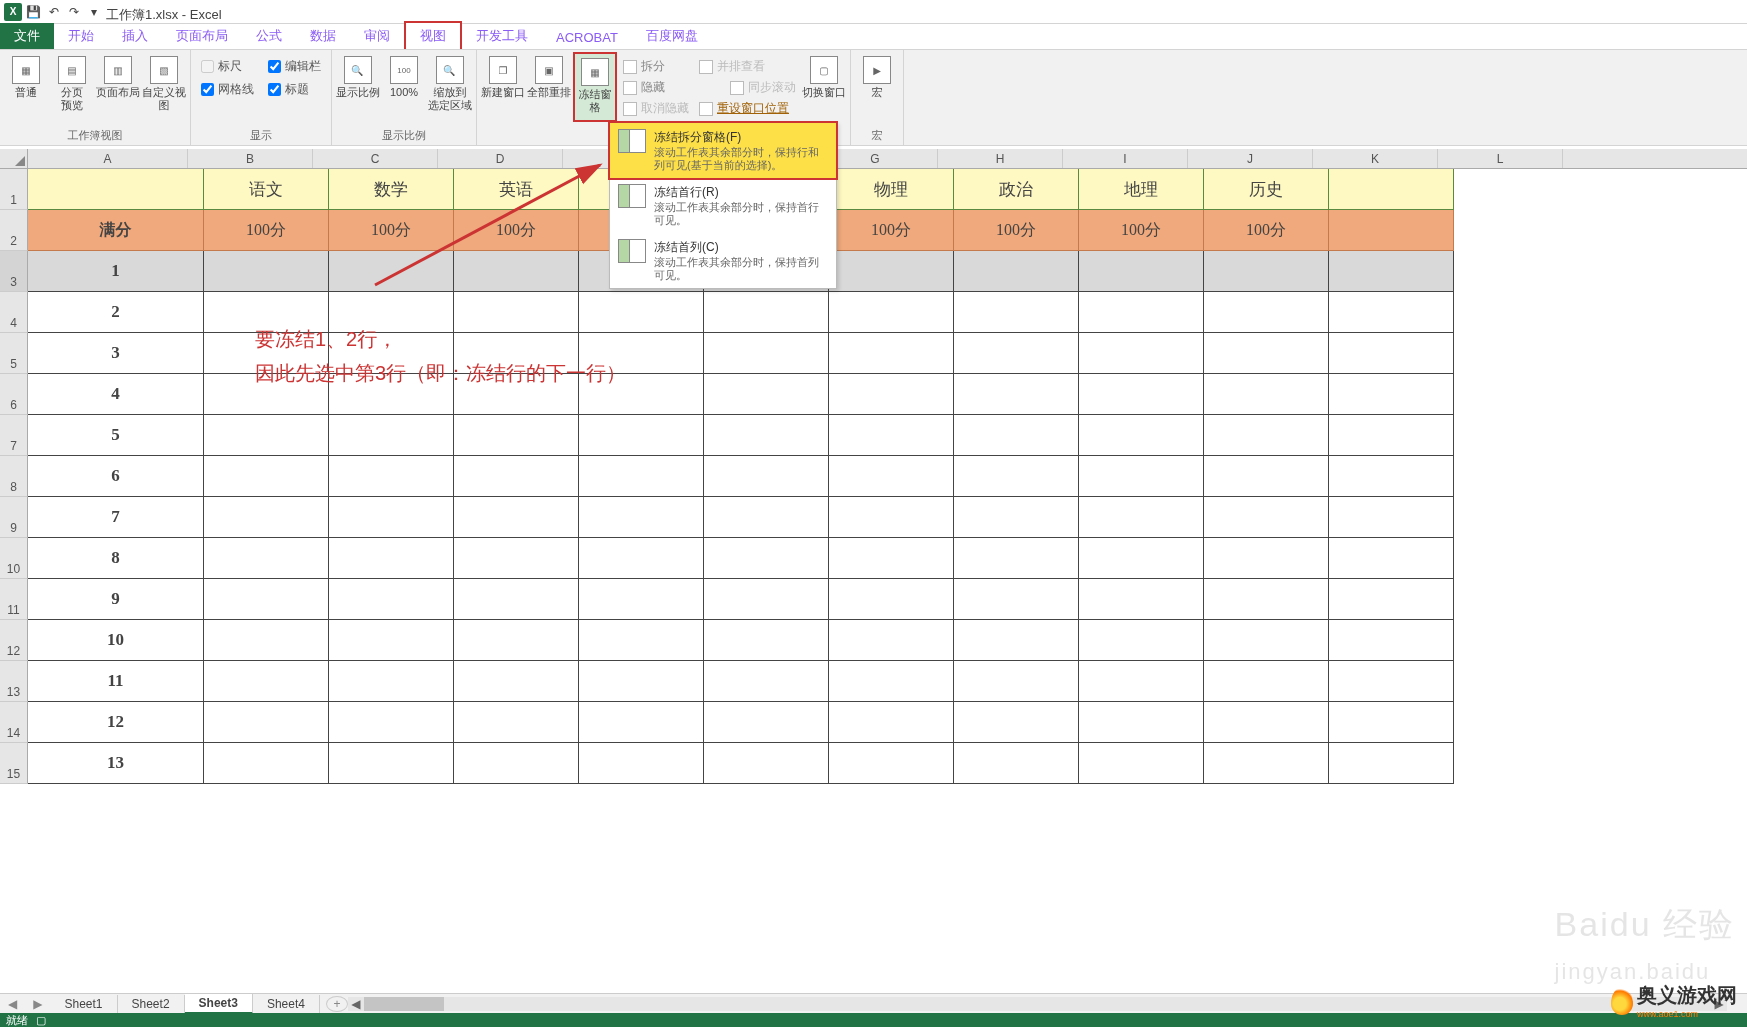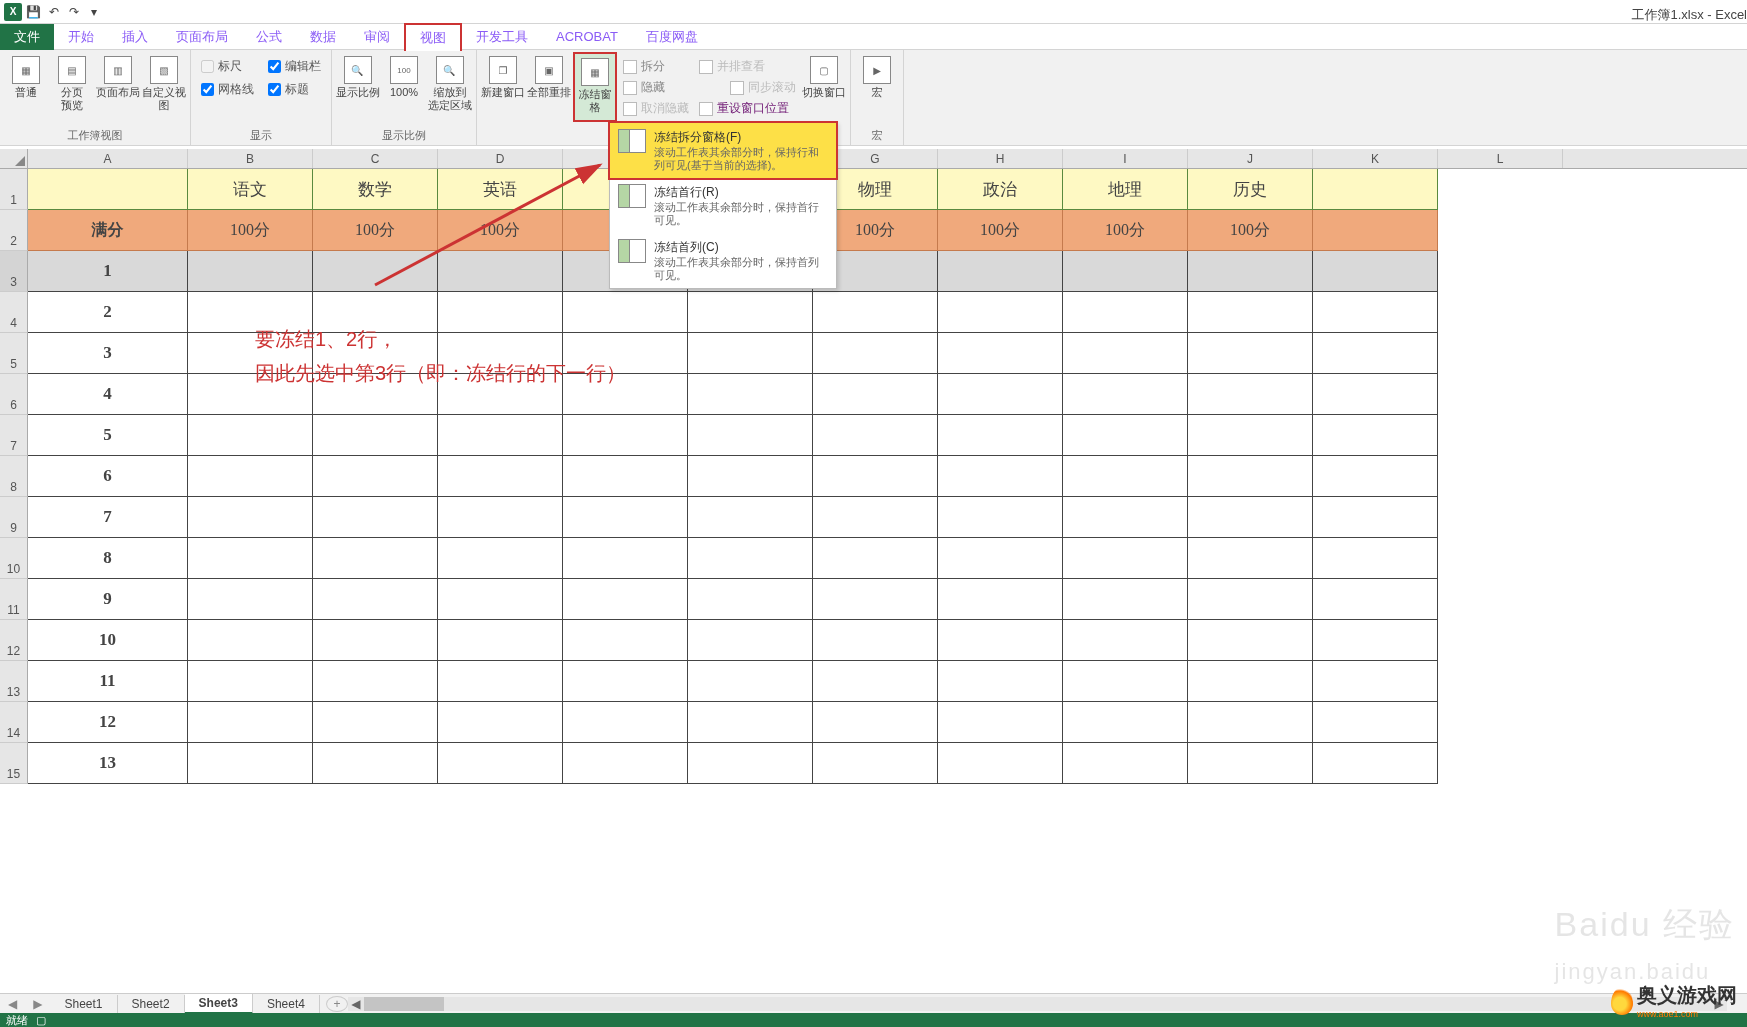--- a/index.html
+++ b/index.html
@@ -3,24 +3,24 @@
 <meta charset="utf-8">
 <style>
 * { margin: 0; padding: 0; box-sizing: border-box; font-family: "Microsoft YaHei", Arial, sans-serif; }
 body { background: #fff; font-size: 12px; overflow: hidden; width: 1747px; height: 1027px; position: relative; color:#444; }
 
 
 .titlebar { height: 24px; background: #fff; display: flex; align-items: center; border-bottom: 1px solid #d4d4d4; }
 .titlebar .qat { display: flex; align-items: center; gap: 4px; padding: 0 4px; }
 .qat-icon { width: 16px; height: 16px; display:flex; align-items:center; justify-content:center; color:#444; font-size:12px; }
 .excel-icon { width:18px; height:18px; background:#217346; color:#fff; display:flex; align-items:center; justify-content:center; font-size:10px; font-weight:bold; border-radius:2px;}
-.titlebar .title { flex: 1; text-align: right; font-size: 13px; color: #444; margin-top: 6px; }
-
-
-.ribbon-tabs { height: 26px; background: #fff; display: flex; align-items: center; border-bottom: 1px solid #d4d4d4; }
+.titlebar .title { flex: 1; text-align: left; font-size: 13px; color: #444; margin-top: 6px; }
+
+
+.ribbon-tabs { height: 26px; background: #fff; display: flex; align-items: flex-end; border-bottom: 1px solid #d4d4d4; }
 .ribbon-tab { padding: 4px 14px; font-size: 13px; color: #8b5cf6; cursor: pointer; display:flex; align-items:center; }
 .ribbon-tab.file { background: #217346; color: #fff; }
 .ribbon-tab.active { border: 2px solid #c33; border-bottom: none; background: #fff; position: relative; }
 
 
 .ribbon { height: 96px; background: #f1f1f1; display: flex; border-bottom: 1px solid #d4d4d4; }
 .group { border-right: 1px solid #d4d4d4; display: flex; flex-direction: column; padding: 2px 4px 0 4px; }
 .group-items { flex: 1; display: flex; align-items: flex-start; gap: 2px; }
 .group-label { text-align: center; font-size: 11px; color: #666; padding: 1px 0 2px; }
 .big-btn { width: 44px; height: 70px; display: flex; flex-direction: column; align-items: center; justify-content: flex-start; padding-top: 4px; gap: 2px; cursor: pointer; }
@@ -47,21 +47,21 @@
 .col-headers { display:flex; height:20px; background:#e6e6e6; border-bottom:1px solid #aaa; margin-left:28px; }
 .col-headers .ch { width:125px; text-align:center; font-size:12px; color:#555; border-right:1px solid #ccc; line-height:20px; }
 .col-headers .ch.first { width:160px; }
 .corner { position:absolute; left:0; top:0; width:28px; height:20px; background:#e6e6e6; border-right:1px solid #aaa; border-bottom:1px solid #aaa;}
 .corner::after { content:""; position:absolute; right:2px; bottom:2px; border:5px solid transparent; border-right-color:#888; border-bottom-color:#888;}
 .rows { position:absolute; left:0; top:20px; right:0; bottom:0; }
 .row { display:flex; height:41px; }
 .row .rh { width:28px; background:#e6e6e6; border-right:1px solid #aaa; border-bottom:1px solid #ccc; text-align:center; font-size:12px; color:#555; display:flex; align-items:flex-end; justify-content:center; padding-bottom:2px;}
 .row.selected .rh { background:#d4d4d4; }
 .row .cell { width:125px; border-right:1px solid #444; border-bottom:1px solid #444; display:flex; align-items:center; justify-content:center; font-size:17px; font-family: SimSun, serif; }
-.row .cell.first { width:160px; font-weight:bold; }
+.row .cell.first { width:176px; font-weight:bold; }
 .row.hdr .cell { background:#fef9c3; border-color:#5a8a3f; }
 .row.sub .cell { background:#f0a97c; border-color:#c57a4d; font-size:16px;}
 .row.data .cell { background:#fff; }
 .row.selected .cell { background:#d9d9d9; }
 
 
 .arrow { position:absolute; left:370px; top:160px; width:240px; height:130px; pointer-events:none; z-index:40; }
 .annot { position:absolute; left:255px; top:322px; color:#c33; font-size:20px; font-family: SimSun, serif; line-height:34px; z-index:30; }
 
 
@@ -211,21 +211,21 @@
       </div>
       <div class="small-list">
         <div class="item" style="color:#bbb;">
             <span class="ico-sm"></span>
             <span>并排查看</span>
           </div>
         <div class="item" style="color:#bbb;padding-left:31px;">
             <span class="ico-sm"></span>
             <span>同步滚动</span>
           </div>
-        <div class="item" style="color:#701a75;">
+        <div class="item" style="color:#a16207;text-decoration:underline;">
             <span class="ico-sm"></span>
             <span>重设窗口位置</span>
           </div>
       </div>
       <div class="big-btn">
           <div class="ico">▢</div>
           <div class="lbl">切换窗口</div>
         </div>
     </div>
     <div class="group-label">&nbsp;</div>

